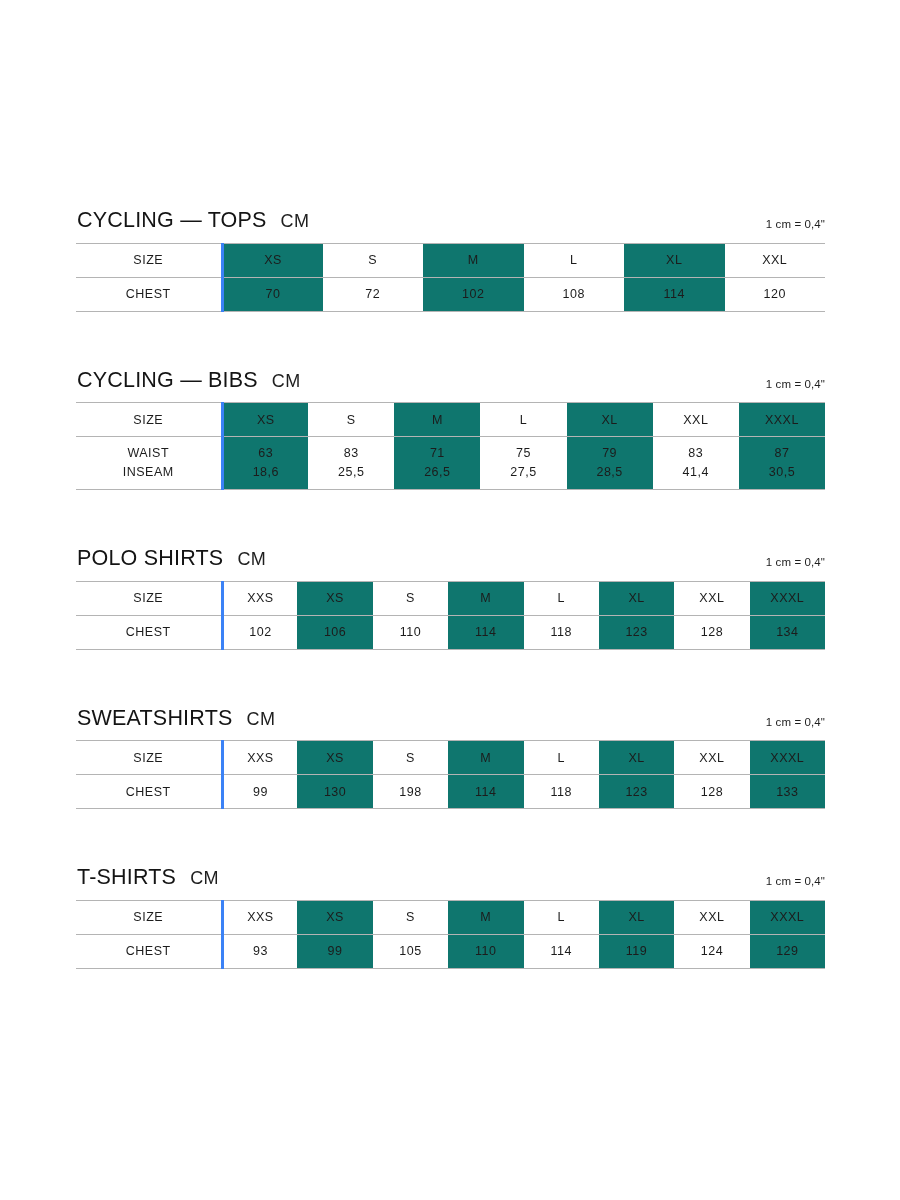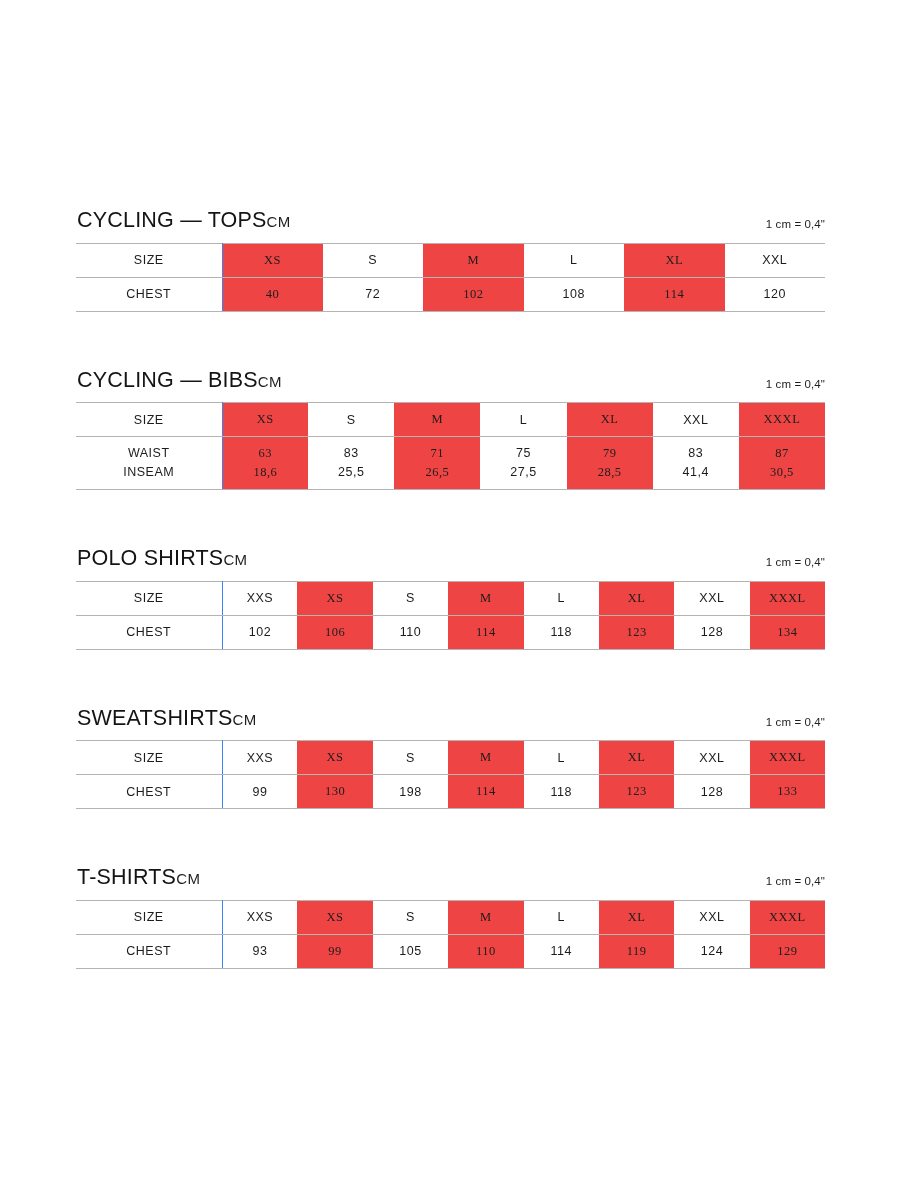--- a/index.html
+++ b/index.html
@@ -44,24 +44,24 @@
   }
   .section-title {
     font-size: 21.5px;
     font-weight: 400;
     letter-spacing: 0.2px;
     line-height: 1;
     color: #141414;
     white-space: pre;
   }
   .section-unit {
-    font-size: 15px;
+    font-size: 18px;
     font-weight: 400;
     letter-spacing: 0.4px;
-    margin-left: 0;
+    margin-left: 14px;
     color: #1e1e1e;
     line-height: 1;
   }
   .conversion {
     font-size: 11.5px;
     letter-spacing: 0.1px;
     color: #1e1e1e;
     line-height: 1;
     padding-bottom: 1px;
   }
@@ -90,25 +90,25 @@
     color: #1c1c1c;
     vertical-align: middle;
     border-top: 1px solid #b4b4b4;
   }
   table.size-table tr:last-child th,
   table.size-table tr:last-child td {
     border-bottom: 1px solid #b4b4b4;
   }
 
   th.row-label {
-    border-right: 1px solid #3b82f6;
+    border-right: 3px solid #3b82f6;
     letter-spacing: 0.7px;
   }
 
-  td.shaded, th.shaded { background: #ef4444; font-family: Liberation Serif, serif; }
+  td.shaded, th.shaded { background: #0f766e; }
 
   .stacked-label span,
   .stacked-val span {
     display: block;
     line-height: 1.52;
   }
 </style>
 </head>
 <body>
 
@@ -139,21 +139,21 @@
               <th>S</th>
               <th class="shaded">M</th>
               <th>L</th>
               <th class="shaded">XL</th>
               <th>XXL</th>
             </tr>
           </thead>
           <tbody>
             <tr class="data-row">
               <th class="row-label">CHEST</th>
-              <td class="shaded">40</td>
+              <td class="shaded">70</td>
               <td>72</td>
               <td class="shaded">102</td>
               <td>108</td>
               <td class="shaded">114</td>
               <td>120</td>
             </tr>
           </tbody>
         </table>
       </div>
       <div class="section">

